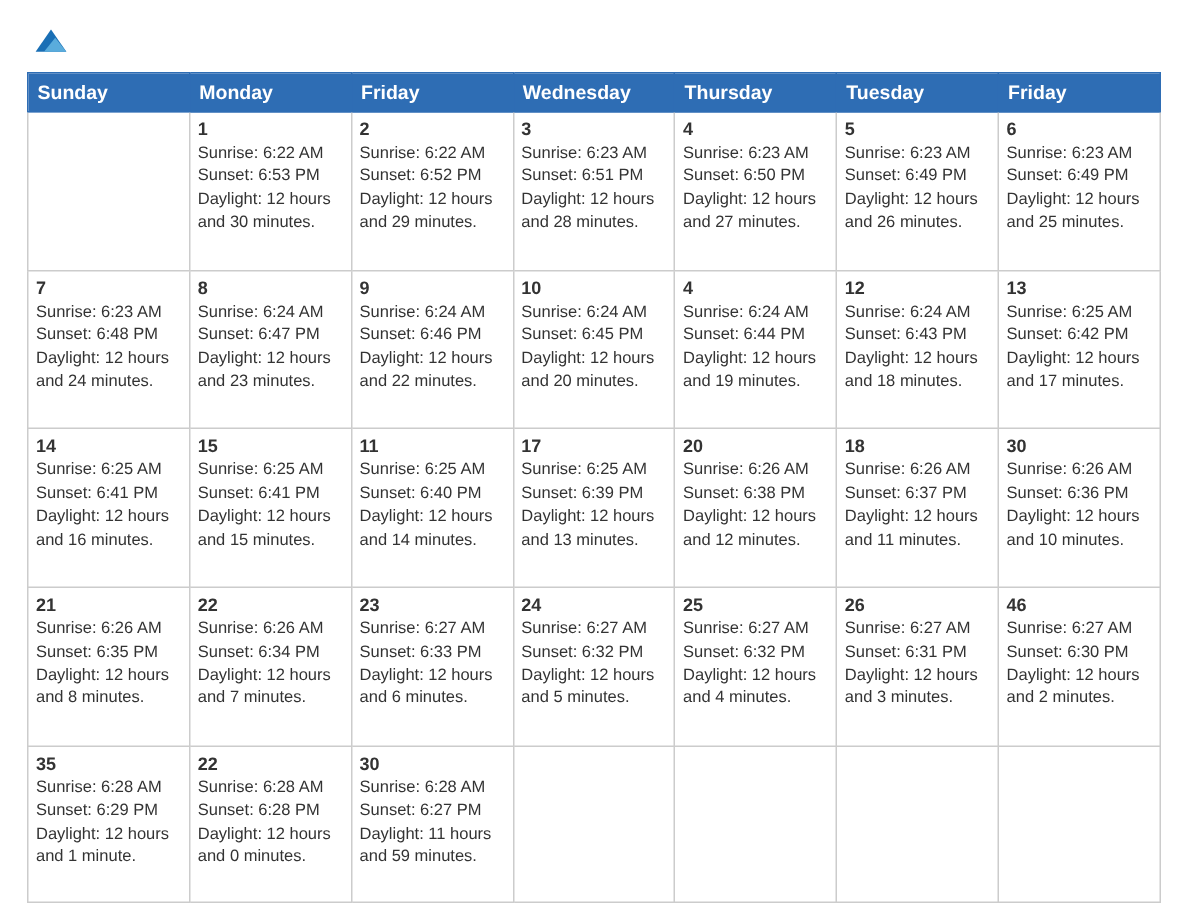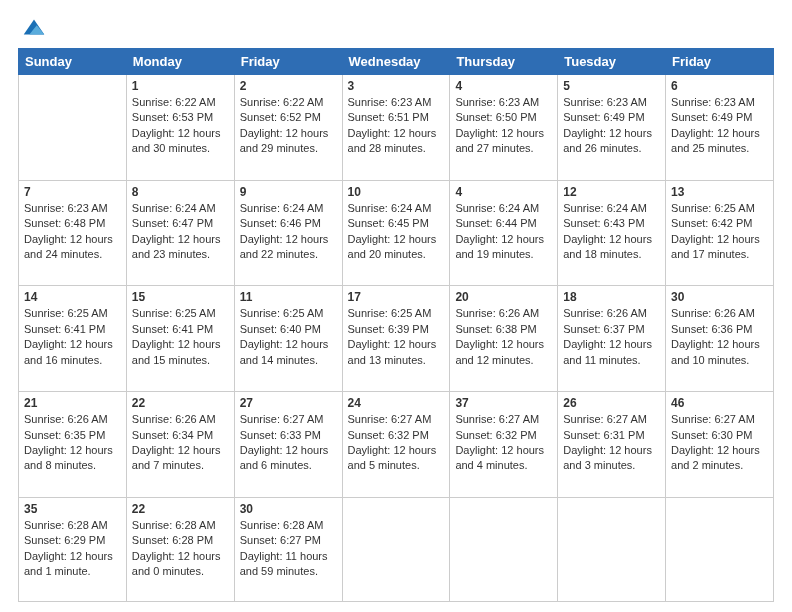--- a/index.html
+++ b/index.html
@@ -226,29 +226,29 @@
         <tr>
           <td>
             <span class="day-num">21</span>
             <div class="day-info">Sunrise: 6:26 AM<br>Sunset: 6:35 PM<br>Daylight: 12 hours<br>and 8 minutes.</div>
           </td>
           <td>
             <span class="day-num">22</span>
             <div class="day-info">Sunrise: 6:26 AM<br>Sunset: 6:34 PM<br>Daylight: 12 hours<br>and 7 minutes.</div>
           </td>
           <td>
-            <span class="day-num">27</span>
+            <span class="day-num">23</span>
             <div class="day-info">Sunrise: 6:27 AM<br>Sunset: 6:33 PM<br>Daylight: 12 hours<br>and 6 minutes.</div>
           </td>
           <td>
             <span class="day-num">24</span>
             <div class="day-info">Sunrise: 6:27 AM<br>Sunset: 6:32 PM<br>Daylight: 12 hours<br>and 5 minutes.</div>
           </td>
           <td>
-            <span class="day-num">37</span>
+            <span class="day-num">25</span>
             <div class="day-info">Sunrise: 6:27 AM<br>Sunset: 6:32 PM<br>Daylight: 12 hours<br>and 4 minutes.</div>
           </td>
           <td>
             <span class="day-num">26</span>
             <div class="day-info">Sunrise: 6:27 AM<br>Sunset: 6:31 PM<br>Daylight: 12 hours<br>and 3 minutes.</div>
           </td>
           <td>
             <span class="day-num">46</span>
             <div class="day-info">Sunrise: 6:27 AM<br>Sunset: 6:30 PM<br>Daylight: 12 hours<br>and 2 minutes.</div>
           </td>

